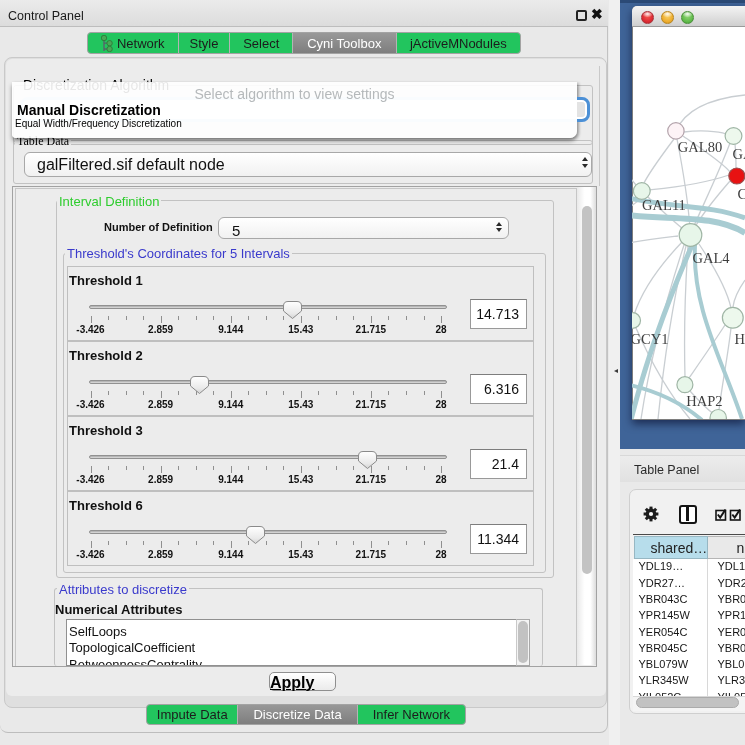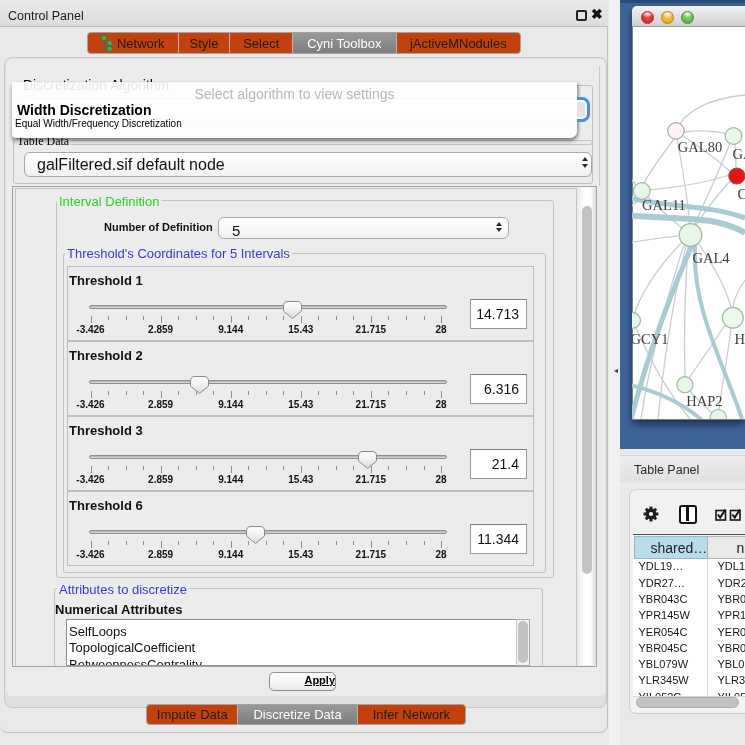--- a/index.html
+++ b/index.html
@@ -5,21 +5,21 @@
 html,body { width:745px; height:745px; overflow:hidden; }
 body { font-family:"Liberation Sans", sans-serif; background:#e9e9e9; position:relative; }
 .abs { position:absolute; }
 #cpwin { position:absolute; left:0; top:0; width:608px; height:733px; background:#e9e9e9;
   border-right:1px solid #c2c2c2; border-bottom:1px solid #bdbdbd; border-radius:0 0 8px 8px; }
 #cptitle { position:absolute; left:0; top:0; width:608px; height:27px;
   background:linear-gradient(#ebebeb,#dcdcdc); border-bottom:1px solid #bdbdbd; }
 #cptitle span { position:absolute; left:8px; top:9px; font-size:12.5px; color:#1a1a1a; }
 #btnfloat { position:absolute; left:576px; top:10px; width:11px; height:11px; border:2px solid #222; border-radius:2px; }
 #btnclose { position:absolute; left:591px; top:6px; font-size:14px; font-weight:bold; color:#111; }
-.seg { position:absolute; display:flex; background:#c2410c; border:1px solid #a3a3a3; border-radius:4px; overflow:hidden; }
+.seg { position:absolute; display:flex; background:#22c55e; border:1px solid #a3a3a3; border-radius:4px; overflow:hidden; }
 .seg .s { font-size:13px; color:#1c1c1c; display:flex; align-items:center; justify-content:center; border-right:1px solid #b4b4b4; white-space:nowrap; }
 .seg .s:last-child { border-right:none; }
 .seg .sel { background:linear-gradient(#989898,#7e7e7e); color:#fff; }
 #toptabs { left:87px; top:32px; width:434px; height:22px; }
 #bottabs { left:146px; top:704px; width:320px; height:21px; }
 #outer { position:absolute; left:4px; top:57px; width:603px; height:651px; background:#dfdfdf;
   border:1px solid #c9c9c9; border-radius:8px; }
 #inner { position:absolute; left:5.5px; top:58.5px; width:600px; height:637.5px; background:#ececec; border-radius:6px; }
 
 .grp { position:absolute; border:1px solid #c2c2c2; border-radius:3px; }
@@ -52,21 +52,21 @@
   border:1px solid #909090; border-right:none; overflow:hidden; }
 #numlist .li { position:absolute; left:2px; font-size:13px; color:#111; }
 #listsb { position:absolute; left:516px; top:619px; width:14px; height:47px; background:#f4f4f4; border:1px solid #a8a8a8; border-left:1px solid #c9c9c9; }
 #listthumb { position:absolute; left:518px; top:621px; width:10px; height:42px; border-radius:5px; background:#c2c2c2; }
 
 #spane { position:absolute; left:12px; top:185.5px; width:585px; height:481px; border:1px solid #a2a2a2; background:#ececec; }
 #setpanel { position:absolute; left:15px; top:188px; width:562px; height:478px; border:1px solid #c6c6c6; border-bottom:none; background:#ececec; }
 #cpsb { position:absolute; left:577px; top:187px; width:19px; height:478px; background:linear-gradient(90deg,#e9e9e9,#ffffff 40%,#ffffff 70%,#dcdcdc); }
 #cpsbthumb { position:absolute; left:581.5px; top:206px; width:10px; height:368px; border-radius:5px; background:#c3c3c3; }
 #apply { position:absolute; left:269px; top:672px; width:67px; height:18.5px; background:linear-gradient(#ffffff,#ebebeb);
-  border:1px solid #8f8f8f; border-radius:5px; font-size:11px; font-weight:bold; text-align:right; padding-top:0.5px;text-decoration:underline; }
+  border:1px solid #8f8f8f; border-radius:5px; font-size:16px; font-weight:bold; text-align:left; padding-top:0.5px;text-decoration:underline; }
 #divider { position:absolute; left:609px; top:0; width:11px; height:745px; background:#f0f0f0; }
 #divarrow { position:absolute; left:613.5px; top:368.5px; width:0; height:0;
   border-top:2.8px solid transparent; border-bottom:2.8px solid transparent; border-right:4px solid #3a3a3a; }
 #bluezone { position:absolute; left:620px; top:0; width:125px; height:449px; background:#3f6498; }
 #bluezone .topline { position:absolute; left:0; top:0; width:125px; height:3px; background:#2b4a76; }
 #macwin { position:absolute; left:632px; top:6px; width:113px; height:414px; background:#ffffff;
   border:1px solid #7e7e7e; border-right:none; border-radius:5px 0 0 0; box-shadow:0 4px 9px rgba(0,0,30,0.55); }
 #mactitle { position:absolute; left:632px; top:6px; width:113px; height:21px;
   background:linear-gradient(#f4f4f4,#cfcfcf); border-bottom:1px solid #9a9a9a; border-radius:5px 0 0 0; }
 .tl { position:absolute; top:10.8px; width:12.8px; height:12.8px; border-radius:50%; }
@@ -127,21 +127,21 @@
 <div class="grplab" style="left:15px;top:133.5px;font-size:12px;font-family:Liberation Serif, serif;">Table Data</div>
 <div class="combo" style="left:24px;top:152px;width:568px;height:25px;">
   <div class="txt">galFiltered.sif default node</div>
   <div class="arrows" style="left:557px;top:4px;">
       <div class="up"></div>
       <div class="dn"></div>
     </div>
 </div>
 <div id="popup">
   <div class="sel">Select algorithm to view settings</div>
-  <div class="it1">Width Discretization</div>
+  <div class="it1">Manual Discretization</div>
   <div class="it2">Equal Width/Frequency Discretization</div>
 </div>
 <div id="ringtop2">
     <div></div>
   </div>
 
 <div id="spane"></div>
 <div id="setpanel"></div>
 <div id="cpsb"></div>
 <div id="cpsbthumb"></div>

